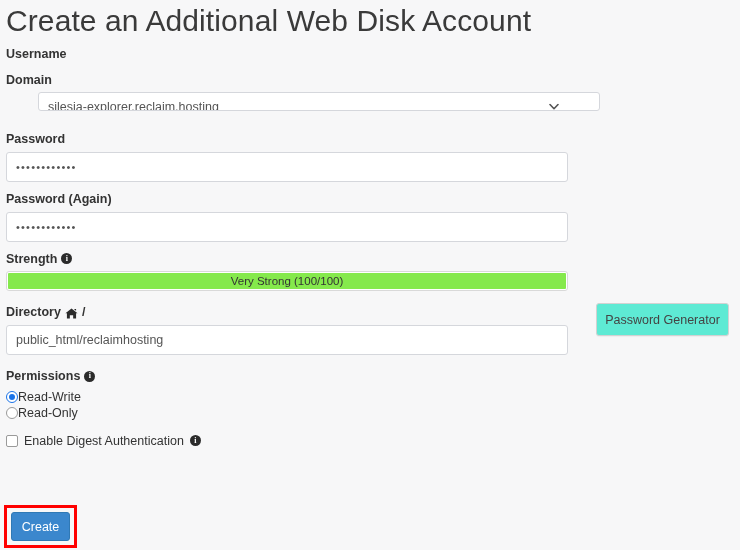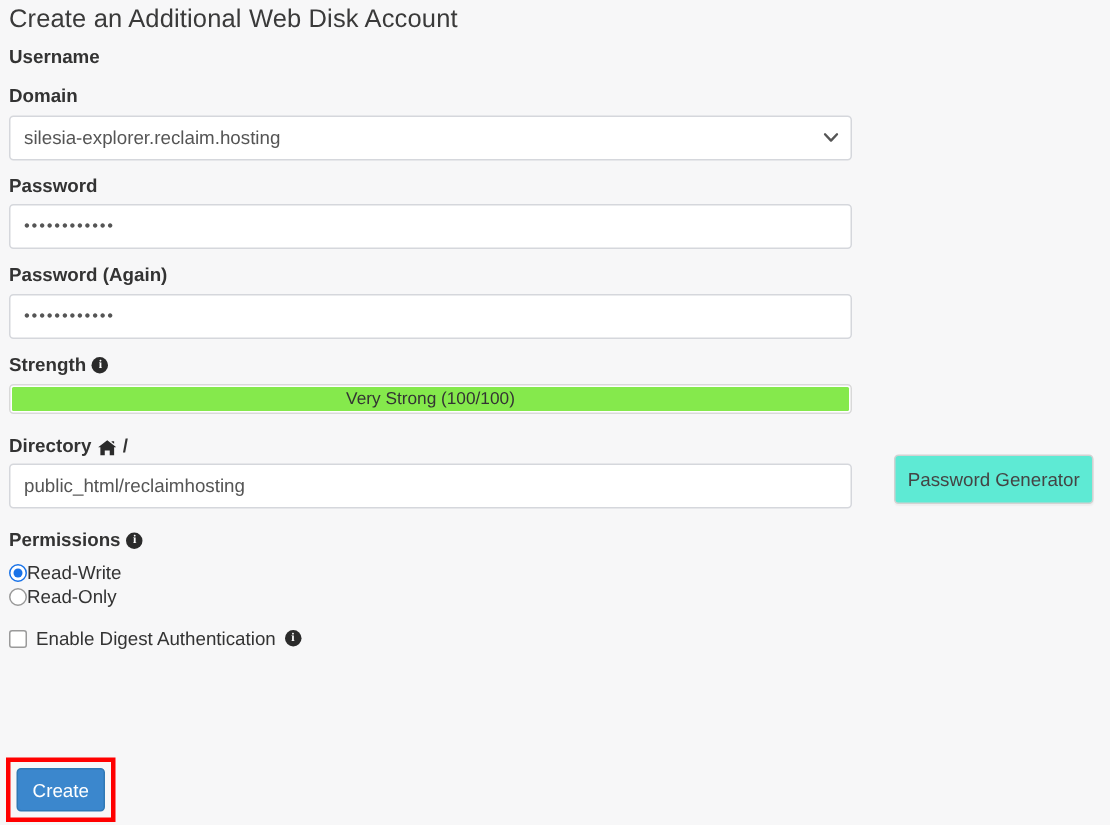--- a/index.html
+++ b/index.html
@@ -14,21 +14,21 @@
     position: relative;
     width: 740px; height: 550px;
     background: #f7f7f8;
   }
   .form-col {
     position: absolute;
     left: 6px; top: 0;
     width: 568px;
   }
   .page-title {
-    font-size: 17px;
+    font-size: 30px;
     font-weight: 300;
     color: #3a3a3a;
     letter-spacing: 0.1px;
     margin: 3px 0 8px 0;
     line-height: 1.2;
     white-space: nowrap;
   }
   .field-label {
     font-size: 12.5px;
     font-weight: bold;
@@ -83,30 +83,31 @@
     font-size: 12px;
     color: #666;
   }
   .select-wrap {
     position: relative;
     width: 562px;
     height: 30px;
   }
   .select-box {
     width: 100%;
-    height: 30px;
+    height: 19px;
     border: 1px solid #d5d7dc;
     border-radius: 3px;
     background: #ffffff;
     font-size: 12.5px;
     color: #555;
     padding: 0 26px 0 9px;
     line-height: 28px;
     white-space: nowrap;
     overflow: hidden;
+    margin-left: 32px;
   }
   .chev {
     position: absolute;
     right: 9px; top: 50%;
     transform: translateY(-50%);
     pointer-events: none;
     color: #555;
     line-height: 0;
   }
   .pwd-dots {

